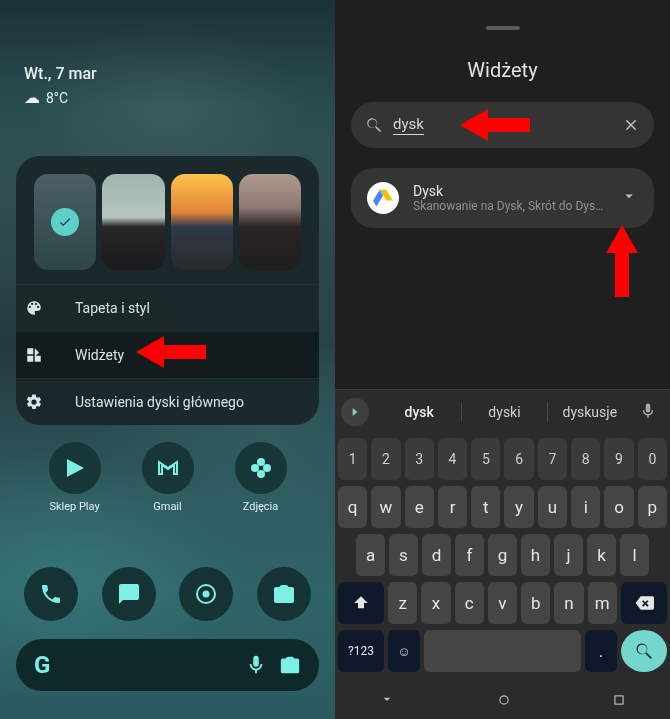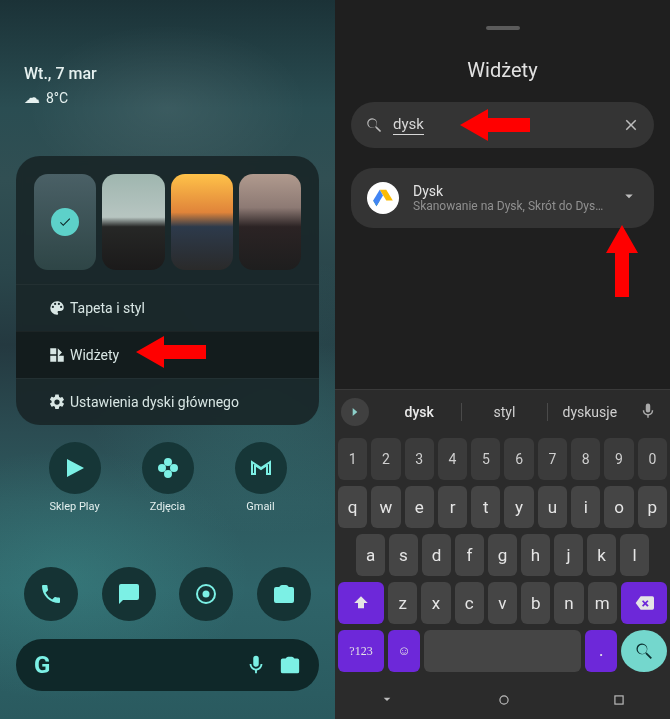--- a/index.html
+++ b/index.html
@@ -18,21 +18,21 @@
   .cloud { font-size:16px; }
   
   .popover { position:absolute; top:156px; left:16px; width:303px; background:rgba(25,38,40,0.92); border-radius:24px; overflow:hidden; backdrop-filter:blur(4px); }
   .wall-row { display:flex; gap:6px; padding:18px 18px 14px; }
   .thumb { flex:1; height:96px; border-radius:14px; position:relative; }
   .thumb.sel { background:linear-gradient(180deg,#4a6066 0%,#2e4546 100%); }
   .thumb.sel .chk { position:absolute; top:50%; left:50%; width:28px; height:28px; margin:-14px 0 0 -14px; border-radius:50%; background:#5dd1c9; display:flex; align-items:center; justify-content:center; color:#0f2c2c; }
   .thumb.t2 { background:linear-gradient(180deg,#9fb6af 0%,#b7c5c1 45%,#262726 55%,#1b1a1a 100%); }
   .thumb.t3 { background:linear-gradient(180deg,#ffc249 0%,#e0843a 40%,#2d3a4b 55%,#2a2a2a 100%); }
   .thumb.t4 { background:linear-gradient(180deg,#b09a8e 0%,#8d7a74 35%,#2b2324 55%,#1e1e1e 100%); }
-  .menu-item { display:flex; align-items:center; gap:4px; padding:14px 32px; color:#d8e6e4; font-size:14px; border-top:1px solid rgba(255,255,255,0.04); cursor:pointer; }
+  .menu-item { display:flex; align-items:center; gap:32px; padding:14px 9px; color:#d8e6e4; font-size:14px; border-top:1px solid rgba(255,255,255,0.04); cursor:pointer; }
   .menu-item.hl { background:#131c1d; }
   .mi-text { flex:1; }
   
   .arrow { position:absolute; width:70px; height:36px; pointer-events:none; }
   .arrow svg { width:100%; height:100%; display:block; }
   .arrow.red path{ fill:#ff0000; }
   .arrowL { top:334px; left:136px; }
   
   .apps-row { position:absolute; top:442px; left:0; right:0; display:flex; justify-content:space-around; padding:0 28px; }
   .app { width:72px; display:flex; flex-direction:column; align-items:center; gap:6px; }
@@ -67,21 +67,21 @@
   .sugg .pill { width:28px; height:28px; border-radius:50%; background:#404040; display:flex; align-items:center; justify-content:center; margin-right:8px; color:#8ccfc9;}
   .sugg .word { flex:1; text-align:center; position:relative; cursor:pointer;}
   .sugg .word.strong { color:#eaeaea; font-weight:500; }
   .sugg .sep { width:1px; height:18px; background:#4a4a4a; }
   .sugg .mic { width:32px; text-align:center; color:#a9a9a9;}
   .kb { flex:1; display:flex; flex-direction:column; padding:4px 3px 0; gap:6px; }
   .krow { display:flex; gap:4px; }
   .krow.center { padding:0 18px; }
   .key { flex:1; height:42px; background:#454545; border-radius:6px; display:flex; align-items:center; justify-content:center; color:#e5e5e5; font-size:17px; cursor:pointer; }
   .key.num { background:#3b3b3b; font-size:14px; color:#cfcfcf; }
-  .key.fn { background:#6d28d9; flex:0 0 46px;font-family:Liberation Serif, serif; }
+  .key.fn { background:#0f172a; flex:0 0 46px; }
   .key.space { flex:3; background:#454545; }
   .key.search { background:#74d7cd; color:#0c3030; flex:0 0 46px; border-radius:50%;}
   .navbar { height:36px; display:flex; justify-content:space-between; align-items:center; padding:0 44px; }
   .navbtn { color:#bdbdbd; }
   .iconsvg{display:inline-flex;}
 </style>
 </head>
 <body>
 
 <div class="panel left">
@@ -141,32 +141,32 @@
       <div class="circle">
           <svg width="24" height="24" viewBox="0 0 24 24">
             <path fill="currentColor" d="M4 3v18l17-9z"></path>
           </svg>
         </div>
       <span class="lbl">Sklep Play</span>
     </div>
     <div class="app">
       <div class="circle">
           <svg width="24" height="24" viewBox="0 0 24 24">
-            <path fill="currentColor" d="M12 2a4 4 0 0 1 0 8 4 4 0 0 1 0-8zm0 12a4 4 0 0 1 0 8 4 4 0 0 1 0-8zM2 12a4 4 0 0 1 8 0 4 4 0 0 1-8 0zm12 0a4 4 0 0 1 8 0 4 4 0 0 1-8 0z"></path>
-          </svg>
-        </div>
-      <span class="lbl">Zdjęcia</span>
+            <path fill="none" stroke="currentColor" stroke-width="2" d="M3 6v12h3V9l6 4 6-4v9h3V6l-9 6z"></path>
+          </svg>
+        </div>
+      <span class="lbl">Gmail</span>
     </div>
     <div class="app">
       <div class="circle">
           <svg width="24" height="24" viewBox="0 0 24 24">
-            <path fill="none" stroke="currentColor" stroke-width="2" d="M3 6v12h3V9l6 4 6-4v9h3V6l-9 6z"></path>
-          </svg>
-        </div>
-      <span class="lbl">Gmail</span>
+            <path fill="currentColor" d="M12 2a4 4 0 0 1 0 8 4 4 0 0 1 0-8zm0 12a4 4 0 0 1 0 8 4 4 0 0 1 0-8zM2 12a4 4 0 0 1 8 0 4 4 0 0 1-8 0zm12 0a4 4 0 0 1 8 0 4 4 0 0 1-8 0z"></path>
+          </svg>
+        </div>
+      <span class="lbl">Zdjęcia</span>
     </div>
   </div>
 
   <div class="dock-row">
     <div class="circle">
         <svg width="24" height="24" viewBox="0 0 24 24">
           <path fill="currentColor" d="M6.6 10.8a15 15 0 0 0 6.6 6.6l2.2-2.2a1 1 0 0 1 1-.25 11.4 11.4 0 0 0 3.6.58 1 1 0 0 1 1 1V20a1 1 0 0 1-1 1A17 17 0 0 1 3 4a1 1 0 0 1 1-1h3.47a1 1 0 0 1 1 1 11.4 11.4 0 0 0 .58 3.6 1 1 0 0 1-.25 1z"></path>
         </svg>
       </div>
     <div class="circle">
@@ -253,21 +253,21 @@
 
   <div class="kbwrap">
     <div class="sugg">
       <div class="pill">
           <svg width="14" height="14" viewBox="0 0 24 24">
             <path fill="currentColor" d="M8 5l8 7-8 7z"></path>
           </svg>
         </div>
       <div class="word strong">dysk</div>
       <div class="sep"></div>
-      <div class="word">styl</div>
+      <div class="word">dyski</div>
       <div class="sep"></div>
       <div class="word">dyskusje</div>
       <div class="mic"><svg width="18" height="18" viewBox="0 0 24 24">
             <path fill="currentColor" d="M12 14a3 3 0 0 0 3-3V5a3 3 0 0 0-6 0v6a3 3 0 0 0 3 3zm5-3a5 5 0 0 1-10 0H5a7 7 0 0 0 6 6.92V21h2v-3.08A7 7 0 0 0 19 11z"></path>
           </svg></div>
     </div>
     <div class="kb">
       <div class="krow" id="numrow">
           <div class="key num">1</div>
           <div class="key num">2</div>

